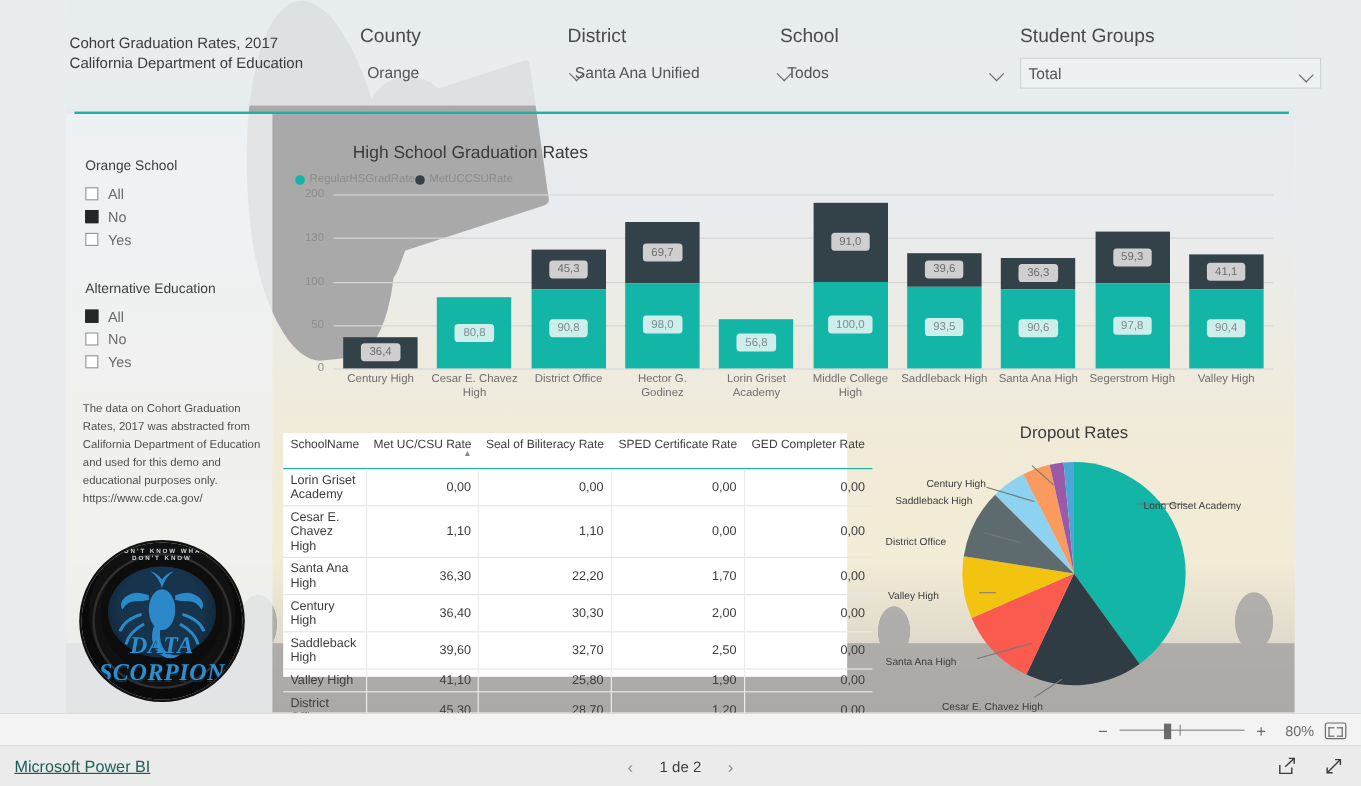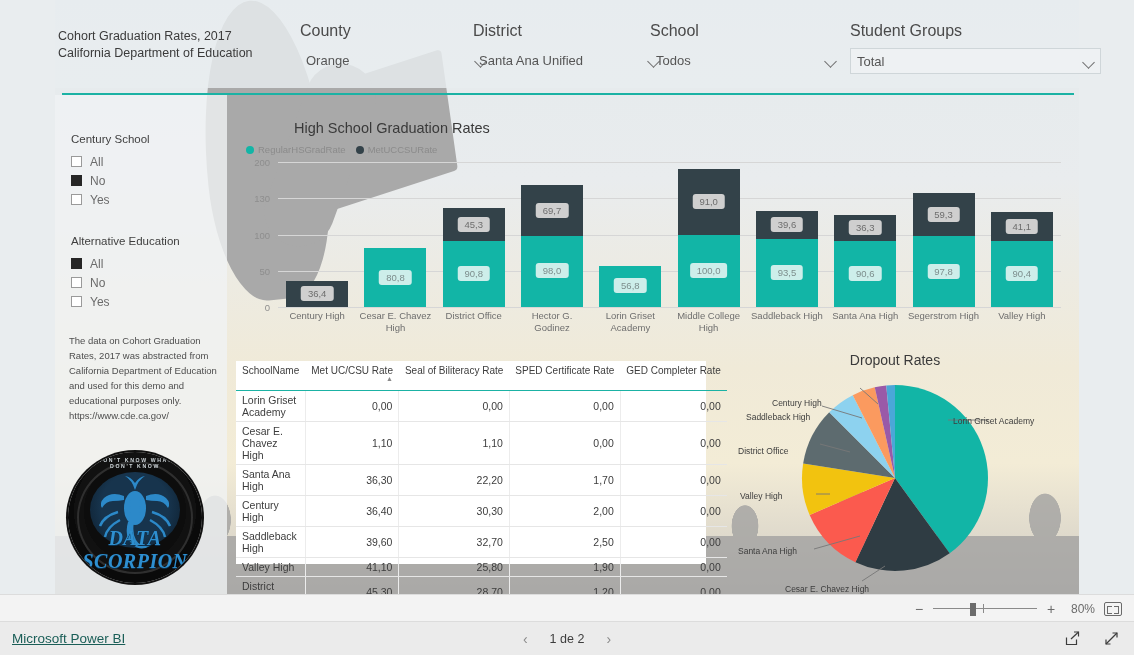--- a/index.html
+++ b/index.html
@@ -170,21 +170,21 @@
   
   .barcard {
     position: absolute; left: 228px; top: 110px; width: 851px; height: 235px;
   }
   .bc-title {
     position: absolute; left: 18px; top: 10px;
     font-size: 14.5px; color: #3a3a3a; margin-left: 48px;
   }
   .bc-legend {
     position: absolute; left: 18px; top: 34px;
-    display: flex; gap: 10px; align-items: center;
+    display: flex; align-items: center;
     font-size: 9.5px; color: #8b8b8b;
   }
   .lg { display: flex; align-items: center; gap: 4px; }
   .lg .dot { width: 8px; height: 8px; border-radius: 50%; }
 
   .plot {
     position: absolute; left: 18px; top: 52px; width: 815px; height: 145px;
   }
   .yaxis {
     position: absolute; left: 0; top: 0; width: 28px; height: 145px;
@@ -367,21 +367,21 @@
         <span class="chev"></span>
       </div>
     </div>
   </div>
 
   <div class="teal-rule"></div>
 
   <div class="leftpanel">
 
     <div class="slicer" style="top:38px;">
-      <div class="s-title">Century School</div>
+      <div class="s-title">Orange School</div>
       <div class="s-item">
         <span class="s-box"></span>
         <span class="s-lbl">All</span>
       </div>
       <div class="s-item">
         <span class="s-box on"></span>
         <span class="s-lbl">No</span>
       </div>
       <div class="s-item">
         <span class="s-box"></span>

